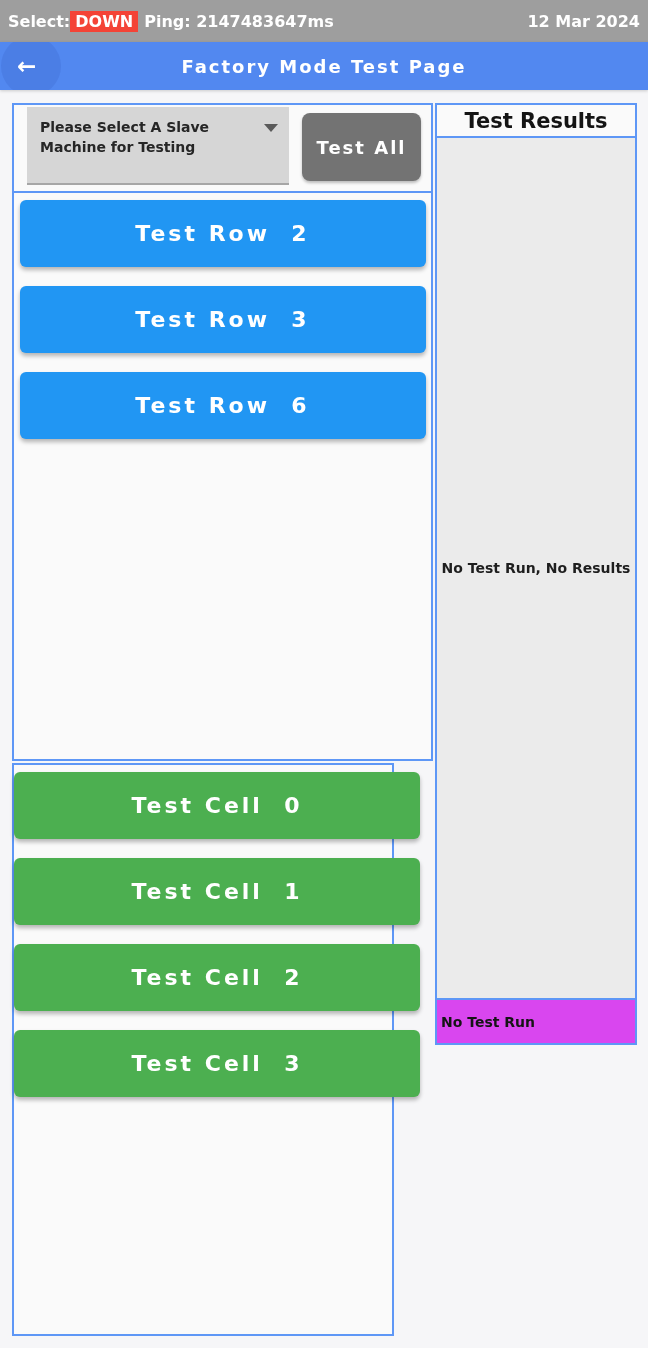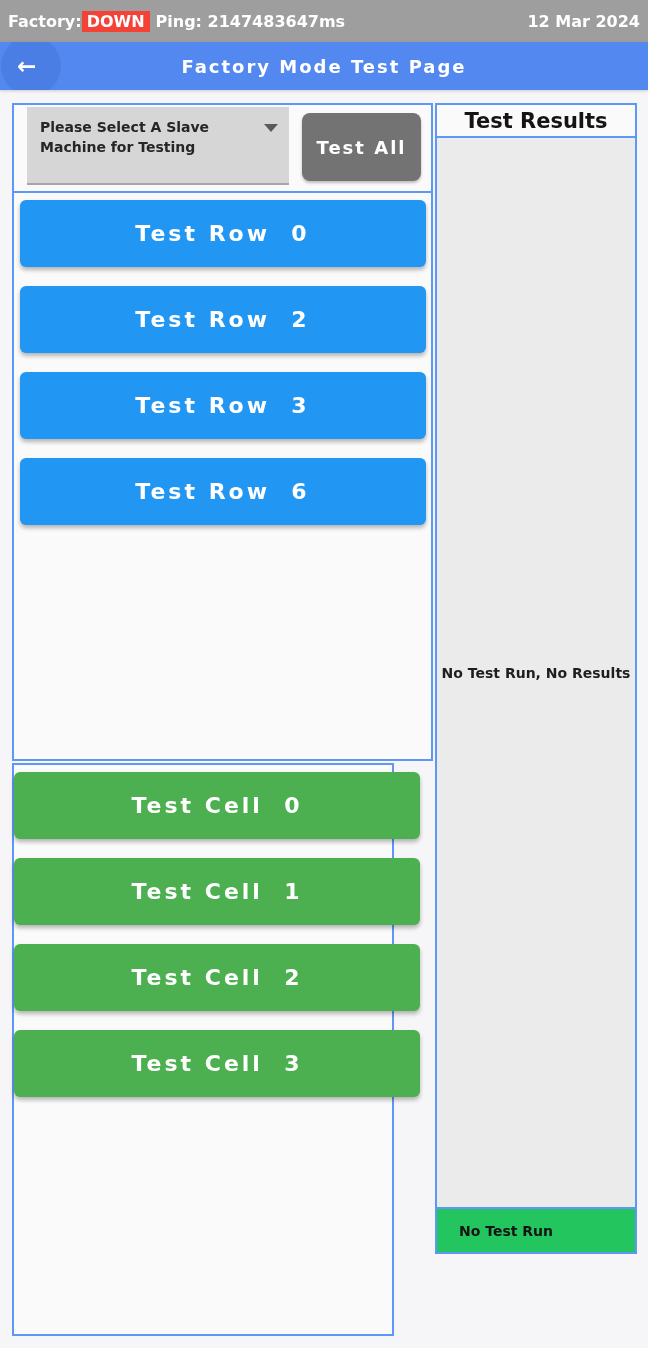--- a/index.html
+++ b/index.html
@@ -45,21 +45,21 @@
     letter-spacing:2px; white-space:pre;
   }
 
   
   .panel {
     position:absolute; border:2px solid #5E97F6; background:#FAFAFA;
   }
   .panel-select { left:12px; top:103px; width:421px; height:100px; }
   .panel-rows   { left:12px; top:191px; width:421px; height:570px; }
   .panel-cells  { left:12px; top:763px; width:382px; height:573px; }
-  .panel-results{ left:435px; top:103px; width:202px; height:1151px;
+  .panel-results{ left:435px; top:103px; width:202px; height:942px;
                   display:flex; flex-direction:column; }
 
   
   .slave-select {
     position:absolute; left:13px; top:2px;
     width:262px; height:78px;
     background:#D6D6D6; border-bottom:2px solid #A6A6A6;
     padding:11px 30px 0 13px;
     font-size:14px; font-weight:bold; color:#262626;
     line-height:1.4; cursor:pointer;
@@ -106,50 +106,49 @@
     font-size:21px; font-weight:bold; color:#141414;
   }
   .results-body {
     flex:1 1 auto; background:#EBEBEB;
     display:flex; align-items:center; justify-content:center;
     font-size:14px; font-weight:bold; color:#1E1E1E;
     text-align:center;
   }
   .results-footer {
     height:45px; flex:0 0 45px;
-    background:#22c55e; border-top:2px solid #5E97F6;
+    background:#d946ef; border-top:2px solid #5E97F6;
     display:flex; align-items:center;
-    padding-left:22px;
+    padding-left:4px;
     font-size:14px; font-weight:bold; color:#141414;
   }
 </style>
 </head>
 <body>
 
 <div class="status-bar">
-  <div class="status-left"><span>Factory:</span><span class="net-chip">DOWN</span><span>Ping: 2147483647ms</span></div>
+  <div class="status-left"><span>Select:</span><span class="net-chip">DOWN</span><span>Ping: 2147483647ms</span></div>
   <div class="status-date">12 Mar 2024</div>
 </div>
 
 <div class="app-bar">
   <div class="back-ripple"></div>
   <div class="back-btn">←</div>
   <div class="app-title">Factory Mode Test Page</div>
 </div>
 
 <div class="panel panel-select">
   <div class="slave-select">
     <span>Please Select A Slave Machine for Testing</span>
     <span class="select-arrow"></span>
   </div>
   <button class="btn-test-all">Test All</button>
 </div>
 
 <div class="panel panel-rows">
-  <button class="big-btn btn-blue">Test Row  0</button>
   <button class="big-btn btn-blue">Test Row  2</button>
   <button class="big-btn btn-blue">Test Row  3</button>
   <button class="big-btn btn-blue">Test Row  6</button>
 </div>
 
 <div class="panel panel-cells">
   <button class="big-btn btn-green">Test Cell  0</button>
   <button class="big-btn btn-green">Test Cell  1</button>
   <button class="big-btn btn-green">Test Cell  2</button>
   <button class="big-btn btn-green">Test Cell  3</button>

